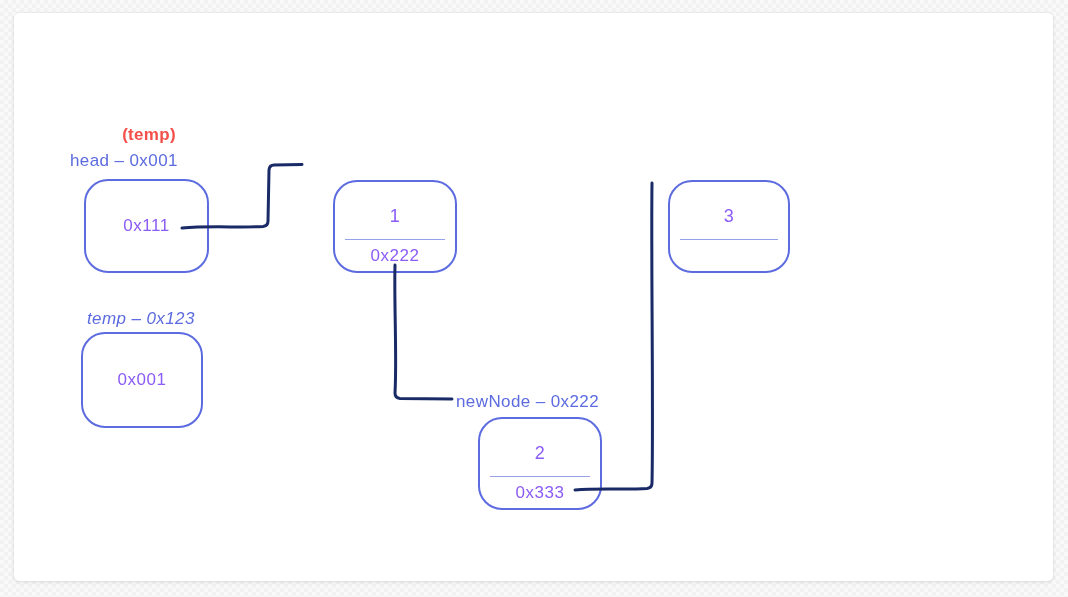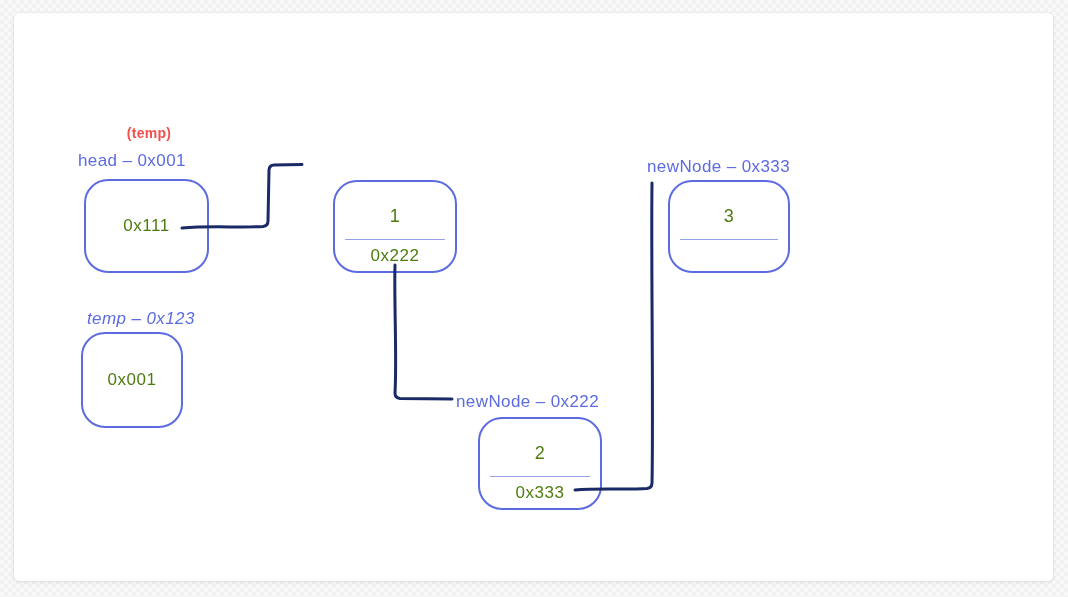--- a/index.html
+++ b/index.html
@@ -21,34 +21,34 @@
     left: 14px; top: 13px;
     width: 1039px; height: 568px;
     background: #ffffff;
     border-radius: 5px;
     box-shadow: 0 1px 4px rgba(0,0,0,0.10), 0 0 0 1px rgba(0,0,0,0.02);
   }
   .abs { position: absolute; }
   .annotation {
     color: #f4504b;
     font-weight: bold;
-    font-size: 14px;
+    font-size: 17px;
     letter-spacing: 0.3px;
     white-space: nowrap;
   }
   .var-label {
     color: #5c6bdf;
     font-size: 17px;
     letter-spacing: 0.4px;
     white-space: nowrap;
   }
   .box {
     border: 2px solid #5c6bdf;
     border-radius: 24px;
-    color: #4d7c0f;
+    color: #8b5cf6;
     background: #ffffff;
     font-size: 17px;
     letter-spacing: 0.5px;
   }
   .box.single {
     display: flex;
     align-items: center;
     justify-content: center;
   }
   .box.node {
@@ -88,44 +88,43 @@
     stroke-linejoin: round;
   }
 </style>
 </head>
 <body>
 
 <div class="panel">
 
   <div class="abs annotation" style="left:90px; top:112px; width:90px; text-align:center;">(temp)</div>
 
-  <div class="abs var-label" style="left:64px; top:138px;">head – 0x001</div>
+  <div class="abs var-label" style="left:56px; top:138px;">head – 0x001</div>
   <div class="abs box single" style="left:70px; top:166px; width:125px; height:94px;">
     <span>0x111</span>
   </div>
 
   <div class="abs var-label" style="left:73px; top:296px;font-style:italic;">temp – 0x123</div>
-  <div class="abs box single" style="left:67px; top:319px; width:102px; height:96px;">
+  <div class="abs box single" style="left:67px; top:319px; width:122px; height:96px;">
     <span>0x001</span>
   </div>
 
   <div class="abs box node" style="left:319px; top:167px; width:124px; height:93px;">
     <div class="node-top">1</div>
     <div class="node-divider"></div>
     <div class="node-bottom">0x222</div>
   </div>
 
   <div class="abs var-label" style="left:442px; top:379px;">newNode – 0x222</div>
   <div class="abs box node" style="left:464px; top:404px; width:124px; height:93px;">
     <div class="node-top">2</div>
     <div class="node-divider"></div>
     <div class="node-bottom">0x333</div>
   </div>
 
-  <div class="abs var-label" style="left:633px; top:144px;">newNode – 0x333</div>
   <div class="abs box node" style="left:654px; top:167px; width:122px; height:93px;">
     <div class="node-top">3</div>
     <div class="node-divider"></div>
   </div>
 
   <svg class="connectors" viewBox="0 0 1039 568">
     <path d="M168,215 C196,212.5 228,215 249,213.5 Q254,213 254,208 L255,157 Q255.5,152 260,152 L288,151.5" stroke="#192a66"></path>
     <path d="M381,252 C380,290 383,345 381,380 Q381,385 386,385.5 L438,386" stroke="#192a66"></path>
     <path d="M561,477 C585,475 612,477 633,475.5 Q638,475 638,470 C639.5,400 637,240 638,170" stroke="#192a66"></path>
   </svg>

